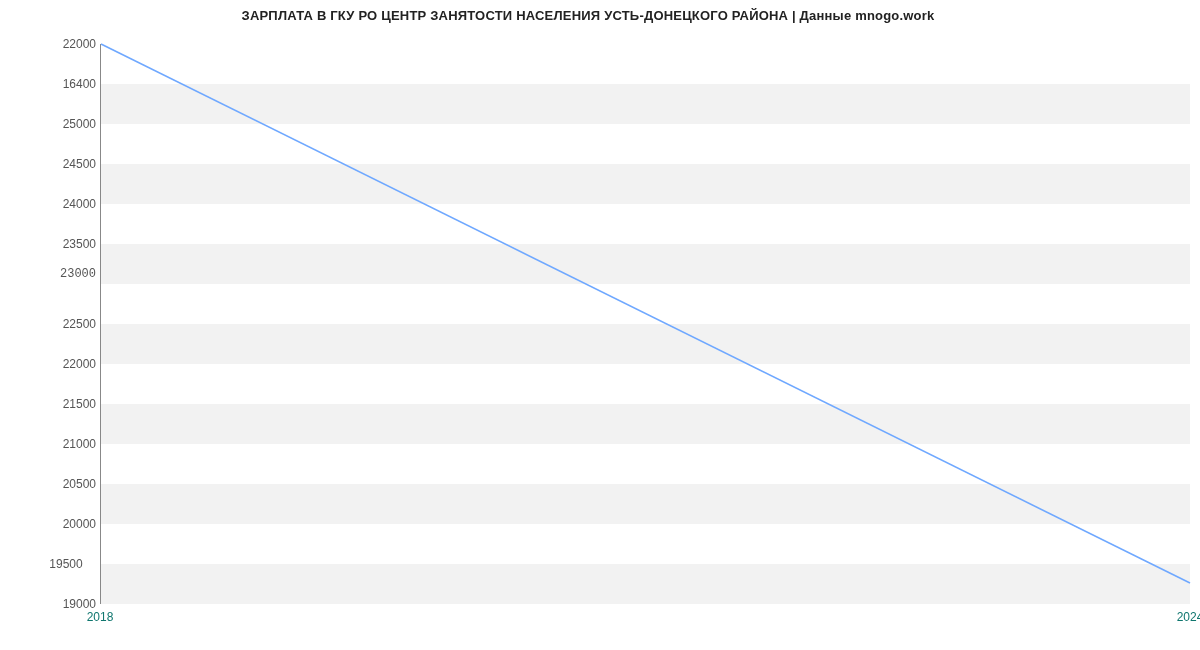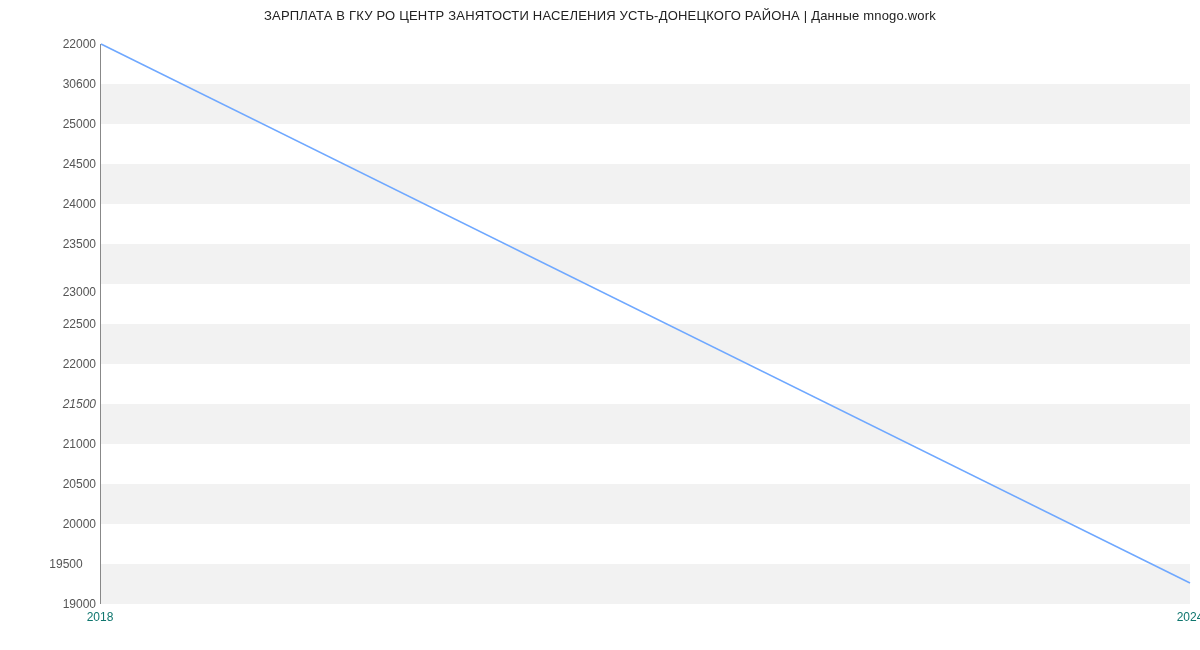--- a/index.html
+++ b/index.html
@@ -14,25 +14,24 @@
     position: relative;
     width: 1200px;
     height: 650px;
   }
   .title {
     position: absolute;
     top: 8px;
     left: 0;
     width: 1176px;
     text-align: center;
-    font-weight: normal;
+    font-weight: bold;
     font-size: 13px;
     color: #222;
     letter-spacing: 0.2px;
-    padding-left: 12px;
   }
   .plot {
     position: absolute;
     left: 100px;
     top: 44px;
     width: 1090px;
     height: 560px;
     border-left: 1px solid #888;
     border-bottom: 1px solid #888;
     box-sizing: border-box;
@@ -85,25 +84,25 @@
       <div class="band" style="top: 40px; height: 40px;"></div>
       <svg class="line" id="lineSvg" preserveAspectRatio="none" viewBox="0 0 1090 560">
         <path d="M0,0 L1090,540" fill="none" stroke="#6fa8ff" stroke-width="1.6"></path>
       </svg>
     </div>
 <div class="y-tick" style="top: 604px;">19000</div>
     <div class="y-tick" style="top: 564px; text-align: center;">19500</div>
     <div class="y-tick" style="top: 524px;">20000</div>
     <div class="y-tick" style="top: 484px;">20500</div>
     <div class="y-tick" style="top: 444px;">21000</div>
-    <div class="y-tick" style="top: 404px; font-style: italic;">21500</div>
+    <div class="y-tick" style="top: 404px;">21500</div>
     <div class="y-tick" style="top: 364px;">22000</div>
     <div class="y-tick" style="top: 324px;">22500</div>
-    <div class="y-tick" style="top: 292px;">23000</div>
+    <div class="y-tick" style="top: 274px; font-family: Liberation Mono, monospace;">23000</div>
     <div class="y-tick" style="top: 244px;">23500</div>
     <div class="y-tick" style="top: 204px;">24000</div>
     <div class="y-tick" style="top: 164px;">24500</div>
     <div class="y-tick" style="top: 124px;">25000</div>
-    <div class="y-tick" style="top: 84px;">30600</div>
+    <div class="y-tick" style="top: 84px;">16400</div>
     <div class="y-tick" style="top: 44px;">22000</div>
     <div class="x-tick" style="left: 100px;">2018</div>
     <div class="x-tick" style="left: 1190px;">2024</div>
   </div>
 
 </body></html>

